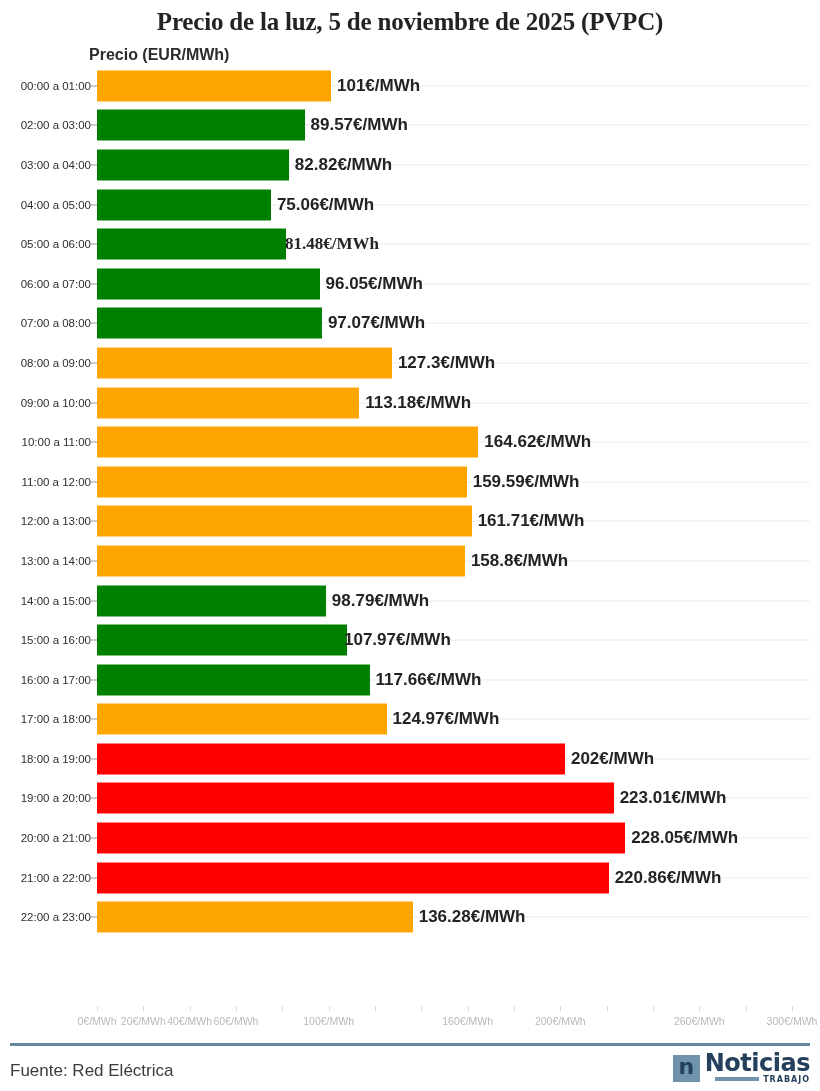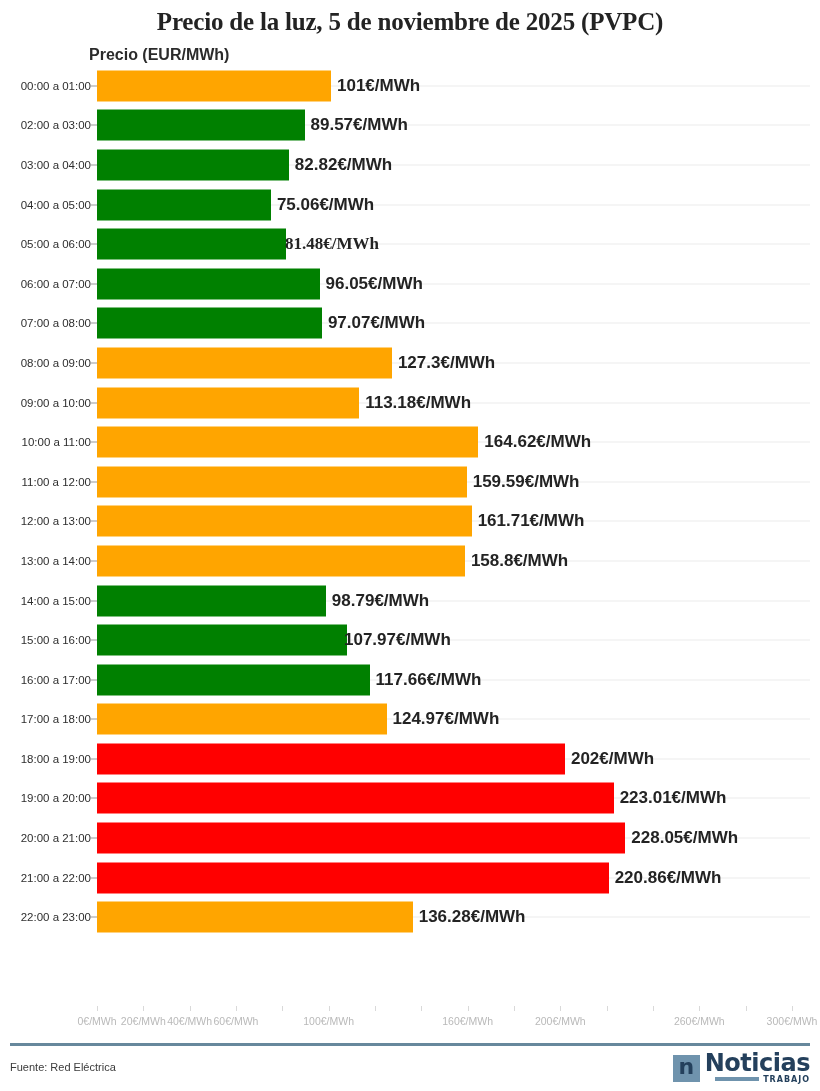--- a/index.html
+++ b/index.html
@@ -140,21 +140,21 @@
     top: 1043px;
     width: 800px;
     height: 3px;
     background: #67889c;
   }
 
   #footer-source {
     position: absolute;
     left: 10px;
     top: 1061px;
-    font-size: 11px;
+    font-size: 17px;
     color: #3b3b3b;
   }
 
   
   #logo {
     position: absolute;
     right: 10px;
     top: 1051px;
     height: 34px;
     display: flex;

